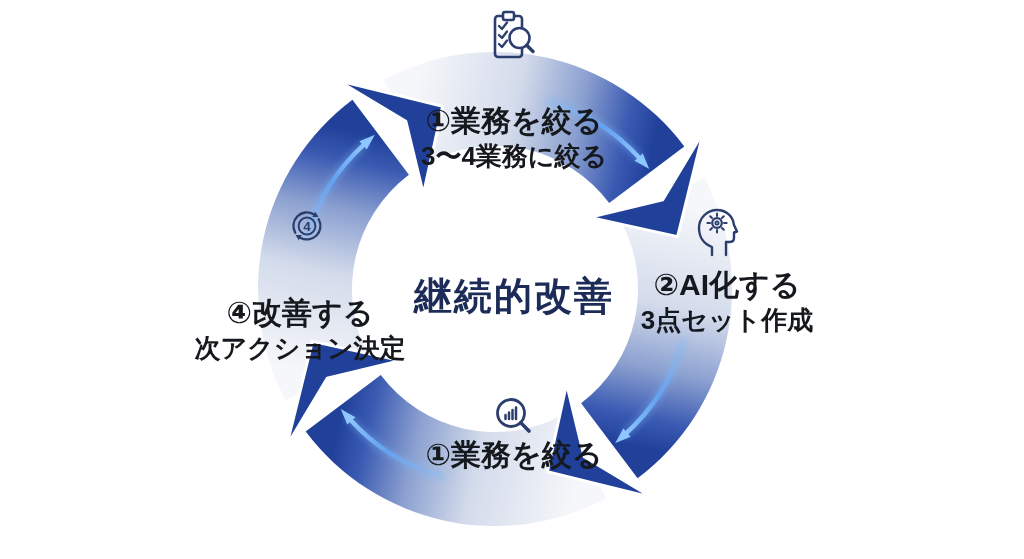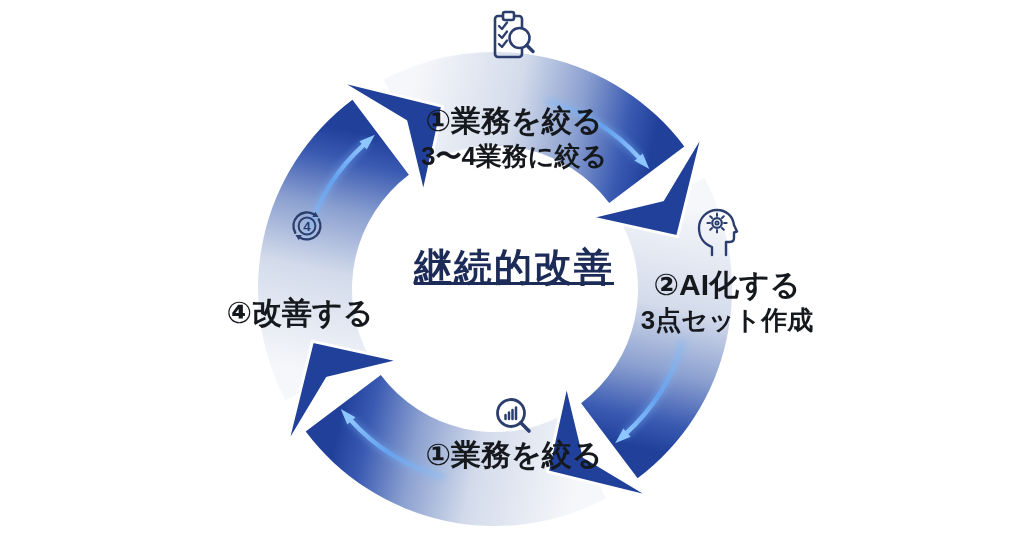--- a/index.html
+++ b/index.html
@@ -166,16 +166,17 @@
     <div class="step-title">②AI化する</div>
     <div class="step-sub">3点セット作成</div>
   </div>
 
   <div class="step" style="left:514px;top:438px;">
     <div class="step-title">①業務を絞る</div>
   </div>
 
   <div class="step" style="left:300px;top:252px;margin-top:44px;">
     <div class="step-title">④改善する</div>
+    <div class="step-sub">次アクション決定</div>
   </div>
 
-  <div class="center-title" style="left:514px;top:245px;text-decoration:underline;">継続的改善</div>
+  <div class="center-title" style="left:514px;top:274px;">継続的改善</div>
 </div>
 
 </body></html>

